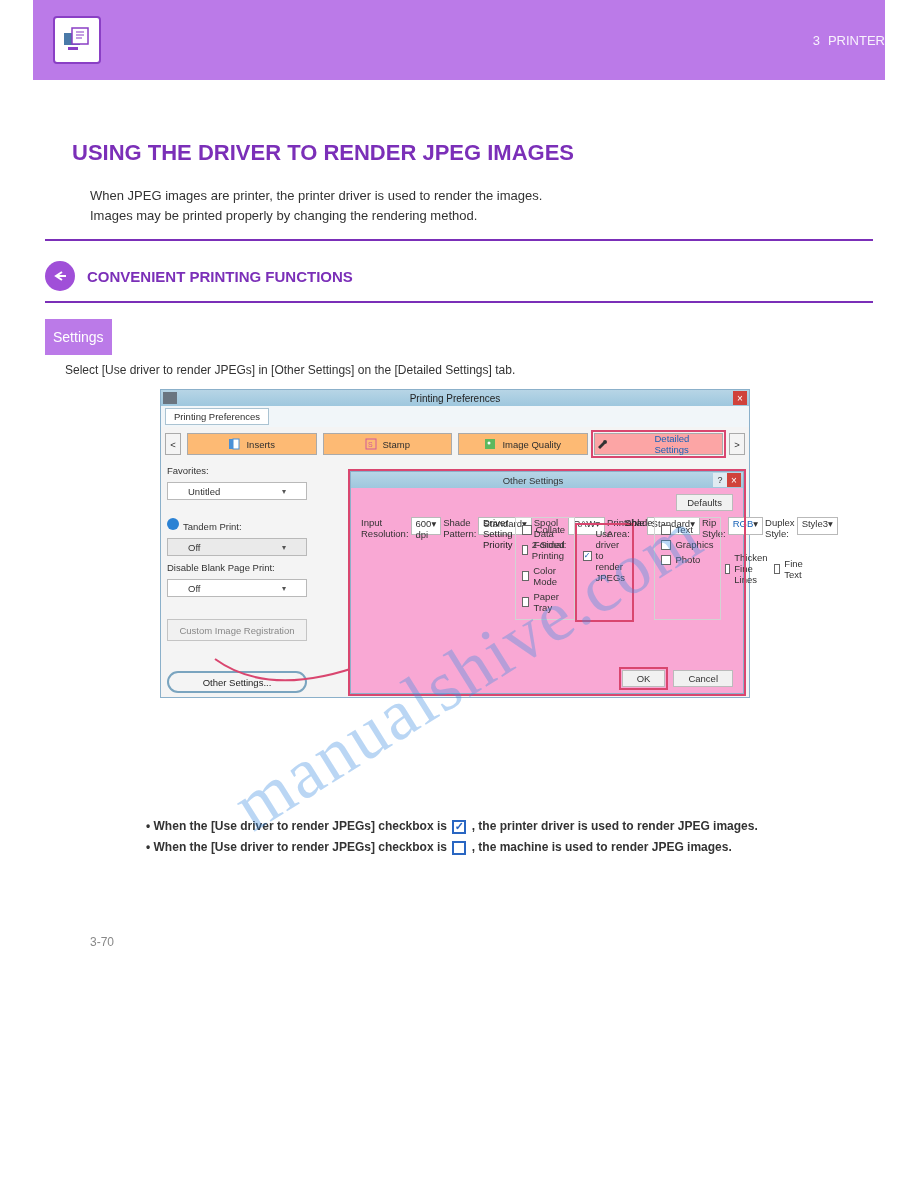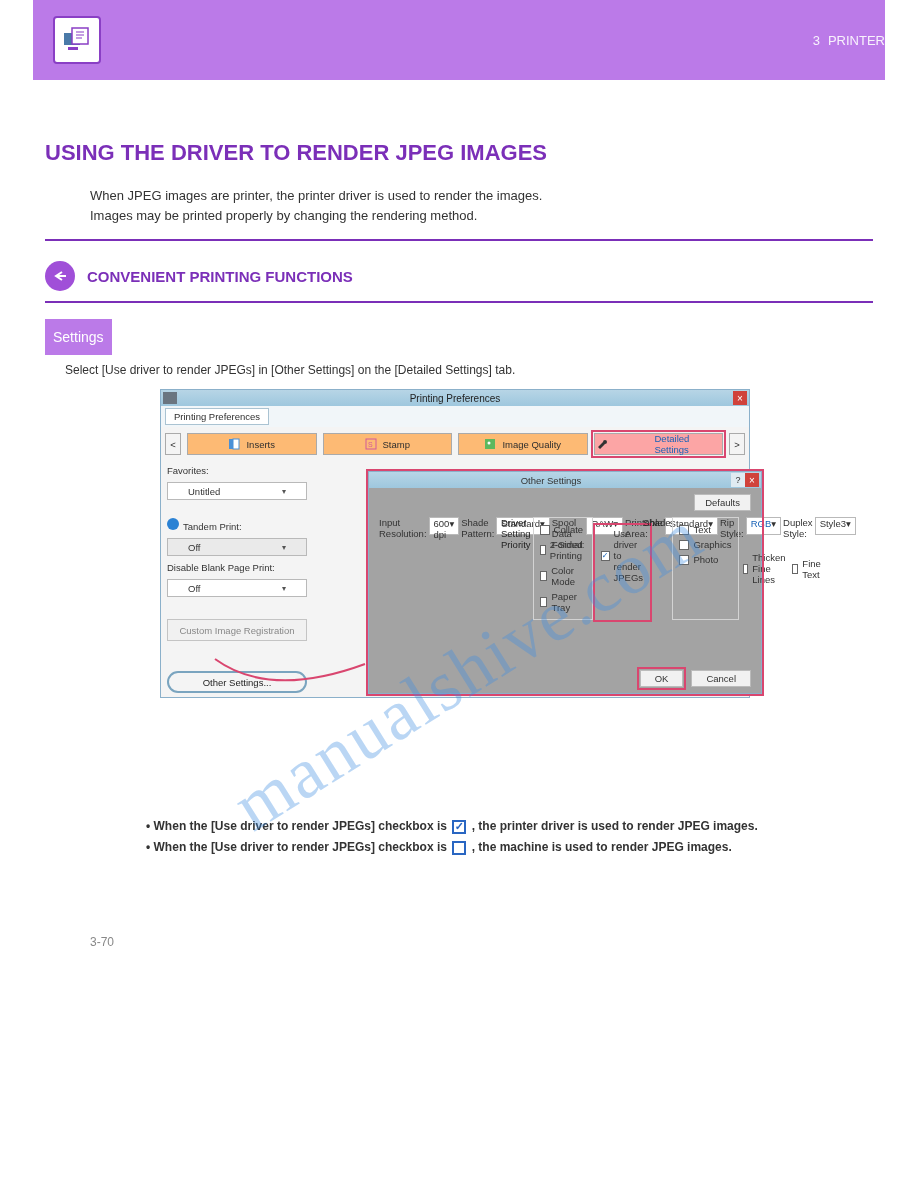--- a/index.html
+++ b/index.html
@@ -3,21 +3,21 @@
 <meta charset="utf-8">
 <style>
 * { box-sizing: border-box; margin: 0; padding: 0; }
 body { font-family: Arial, sans-serif; background: #fff; width: 918px; margin: 0 auto; font-size: 12px; color: #333; }
 
 
 .header-band { background: #bb7ae8; height: 80px; margin: 0 33px; display: flex; align-items: center; padding-left: 20px; }
 .header-icon-box { width: 48px; height: 48px; background: #fff; border: 2px solid #8a3fc5; border-radius: 4px; display: flex; align-items: center; justify-content: center; }
 
 
-.section-block { margin: 60px 45px 20px 45px; }
+.section-block { margin: 60px 45px 20px 72px; }
 .section-title { color: #7b2fb8; font-size: 22px; font-weight: bold; }
 .section-sep { border: none; border-top: 2px solid #7b2fb8; margin: 10px 0 0 0; }
 
 
 .back-row { margin: 20px 45px 10px 45px; display: flex; align-items: center; gap: 12px; }
 .back-circle { width: 30px; height: 30px; background: #a04fd8; border-radius: 50%; display: flex; align-items: center; justify-content: center; color: #fff; font-size: 16px; }
 .crumb-title { color: #7b2fb8; font-size: 15px; font-weight: bold; }
 .crumb-sep { border: none; border-top: 2px solid #7b2fb8; margin: 6px 45px; }
 
 
@@ -50,21 +50,21 @@
 .sel .caret { font-size: 8px; color: #555; }
 .info-icon { width: 12px; height: 12px; background: #2b82d4; border-radius: 50%; display: inline-block; margin-right: 4px; }
 .pill-btn { background: #f1f1f1; border: 1px solid #c4c4c4; height: 22px; display: flex; align-items: center; justify-content: center; color: #888; }
 .pill-btn.active { color: #222; background: #f4f4f4; border: 2px solid #7aa4bf; }
 .high-ellipse { border: 2px solid #d9466f; border-radius: 12px; }
 
 
 .callout-line { position: absolute; left: 90px; top: 260px; width: 160px; height: 50px; pointer-events: none; }
 
 
-.win-sub { position: absolute; left: 248px; top: 82px; width: 394px; background: #a3a3a3; border: 1px solid #8bb0ca; outline: 2px solid #d9466f; outline-offset: 0; font-size: 9.5px; }
+.win-sub { position: absolute; left: 230px; top: 82px; width: 394px; background: #f9a8d4; border: 1px solid #8bb0ca; outline: 2px solid #d9466f; outline-offset: 0; font-size: 9.5px; }
 .sub-title-bar { background: linear-gradient(#b7d5e6,#9ec7de); height: 16px; display: flex; align-items: center; padding: 0 2px; }
 .sub-title-bar .ttl { flex: 1; text-align: center; }
 .help-btn { width: 14px; height: 14px; background: #e0ebf2; color: #333; display: flex; align-items: center; justify-content: center; font-size: 9px; }
 .defaults-btn { float: right; margin: 6px 10px 0 0; background: #f1f1f1; border: 1px solid #bbb; padding: 2px 10px; }
 
 .sub-body { clear: both; padding: 6px 10px 4px 10px; display: flex; gap: 12px; }
 .sub-col { display: flex; flex-direction: row; gap: 2px; }
 .sub-col .grp-title { margin-bottom: 2px; color: #222; }
 .grp-box { border: 1px solid #d3d3d3; padding: 6px; display: flex; flex-direction: column; gap: 4px; }
 .chk { display: flex; align-items: center; gap: 4px; color: #333; }

